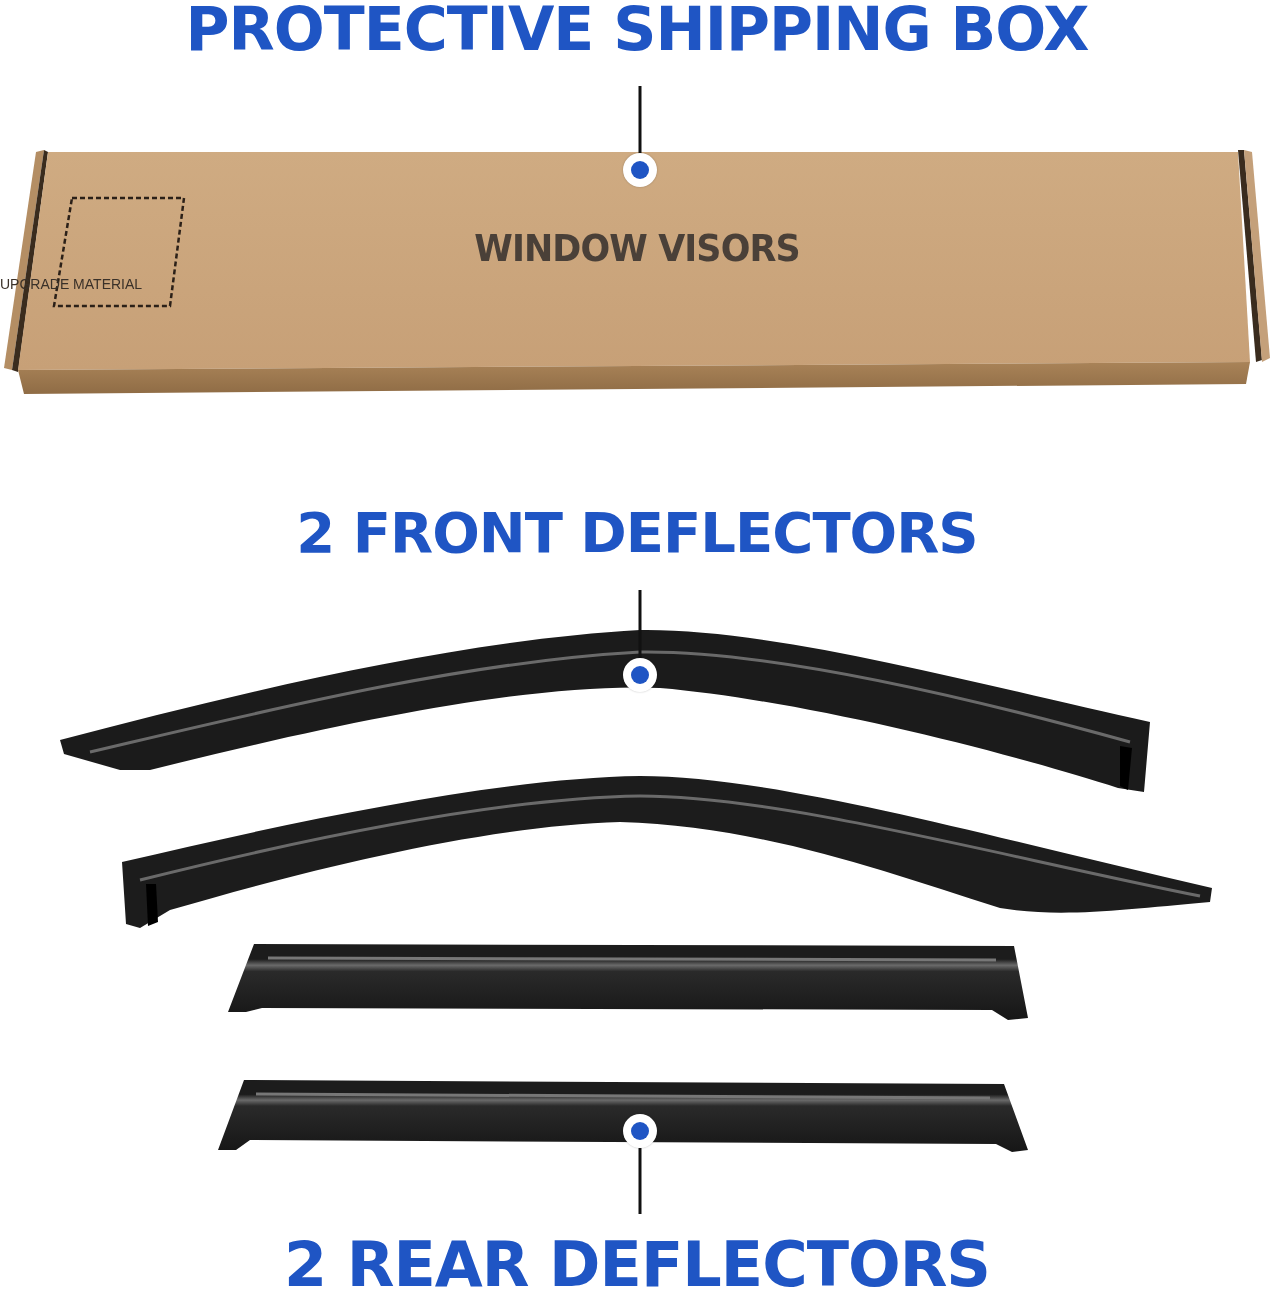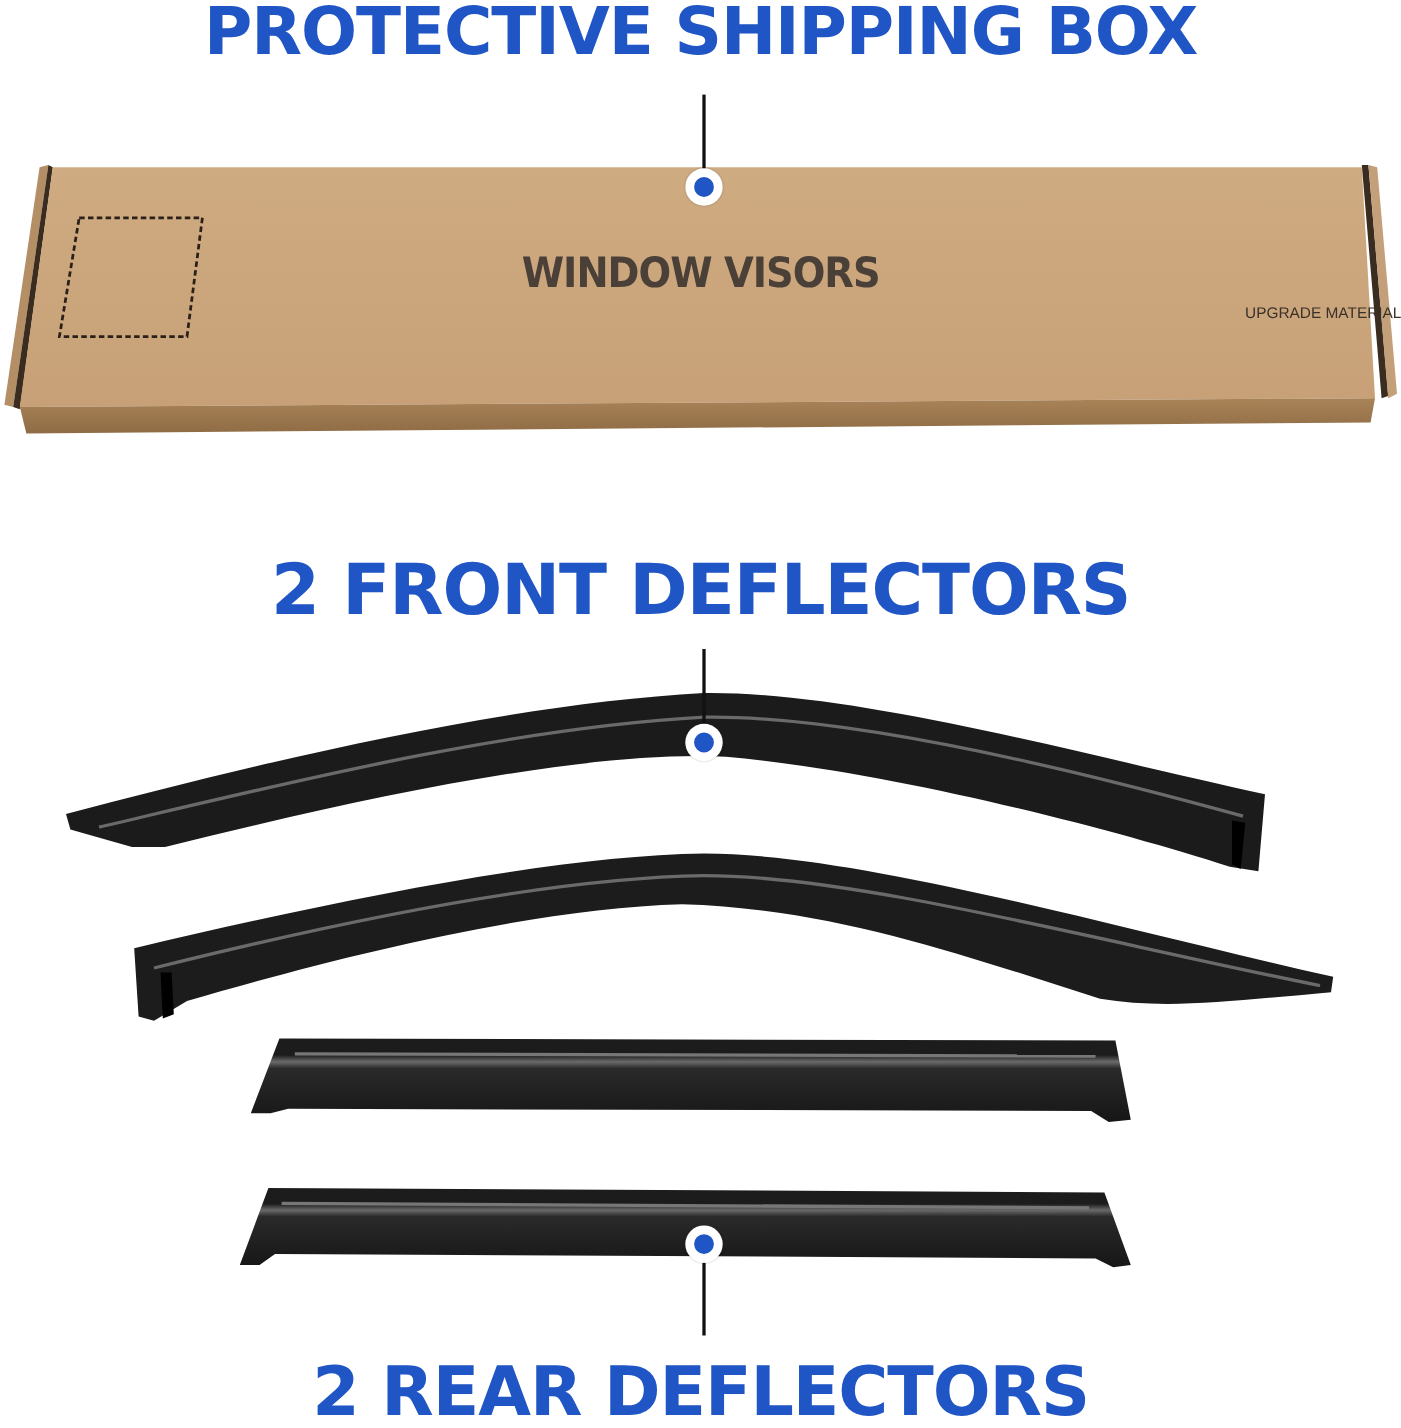--- a/index.html
+++ b/index.html
@@ -3,38 +3,38 @@
 <meta charset="utf-8">
 <style>
   html, body { margin:0; padding:0; background:#ffffff; }
   body { width:1274px; height:1298px; position:relative; overflow:hidden; font-family:"Liberation Sans", sans-serif; }
   .heading {
     position:absolute; left:0; width:1274px; text-align:center;
     color:#1f55c4; font-family:"DejaVu Sans", sans-serif; font-weight:bold;
     letter-spacing:-1px; white-space:nowrap;
   }
   #h1 { top:-6px; font-size:60px; }
-  #h2 { top:500px; font-size:64px; }
+  #h2 { top:500px; font-size:56px; }
   #h3 { top:1228px; font-size:62px; }
   .marker {
     position:absolute; width:34px; height:34px; border-radius:50%;
     background:#ffffff; box-shadow:0 0 2px rgba(0,0,0,0.25);
   }
   .marker::after {
     content:""; position:absolute; left:8px; top:8px; width:18px; height:18px;
     border-radius:50%; background:#1f55c4;
   }
   svg { position:absolute; left:0; top:0; }
   .box-title {
     position:absolute; left:0; width:1274px; text-align:center; top:226px;
     font-family:"DejaVu Sans", sans-serif; font-weight:bold; font-size:38px;
     color:#4a4038; letter-spacing:-1px; transform:scaleX(0.92);
   }
   .box-sub {
-    position:absolute; left:0; width:1274px; text-align:right; top:276px;
+    position:absolute; left:0; width:1274px; text-align:left; top:276px;
     font-family:"Liberation Sans", sans-serif; font-size:14px; color:#3a3129; letter-spacing:0px;
   }
 </style>
 </head>
 <body>
 
 <div id="h1" class="heading">PROTECTIVE SHIPPING BOX</div>
 
 <svg width="1274" height="1298" viewBox="0 0 1274 1298">
   <defs>

